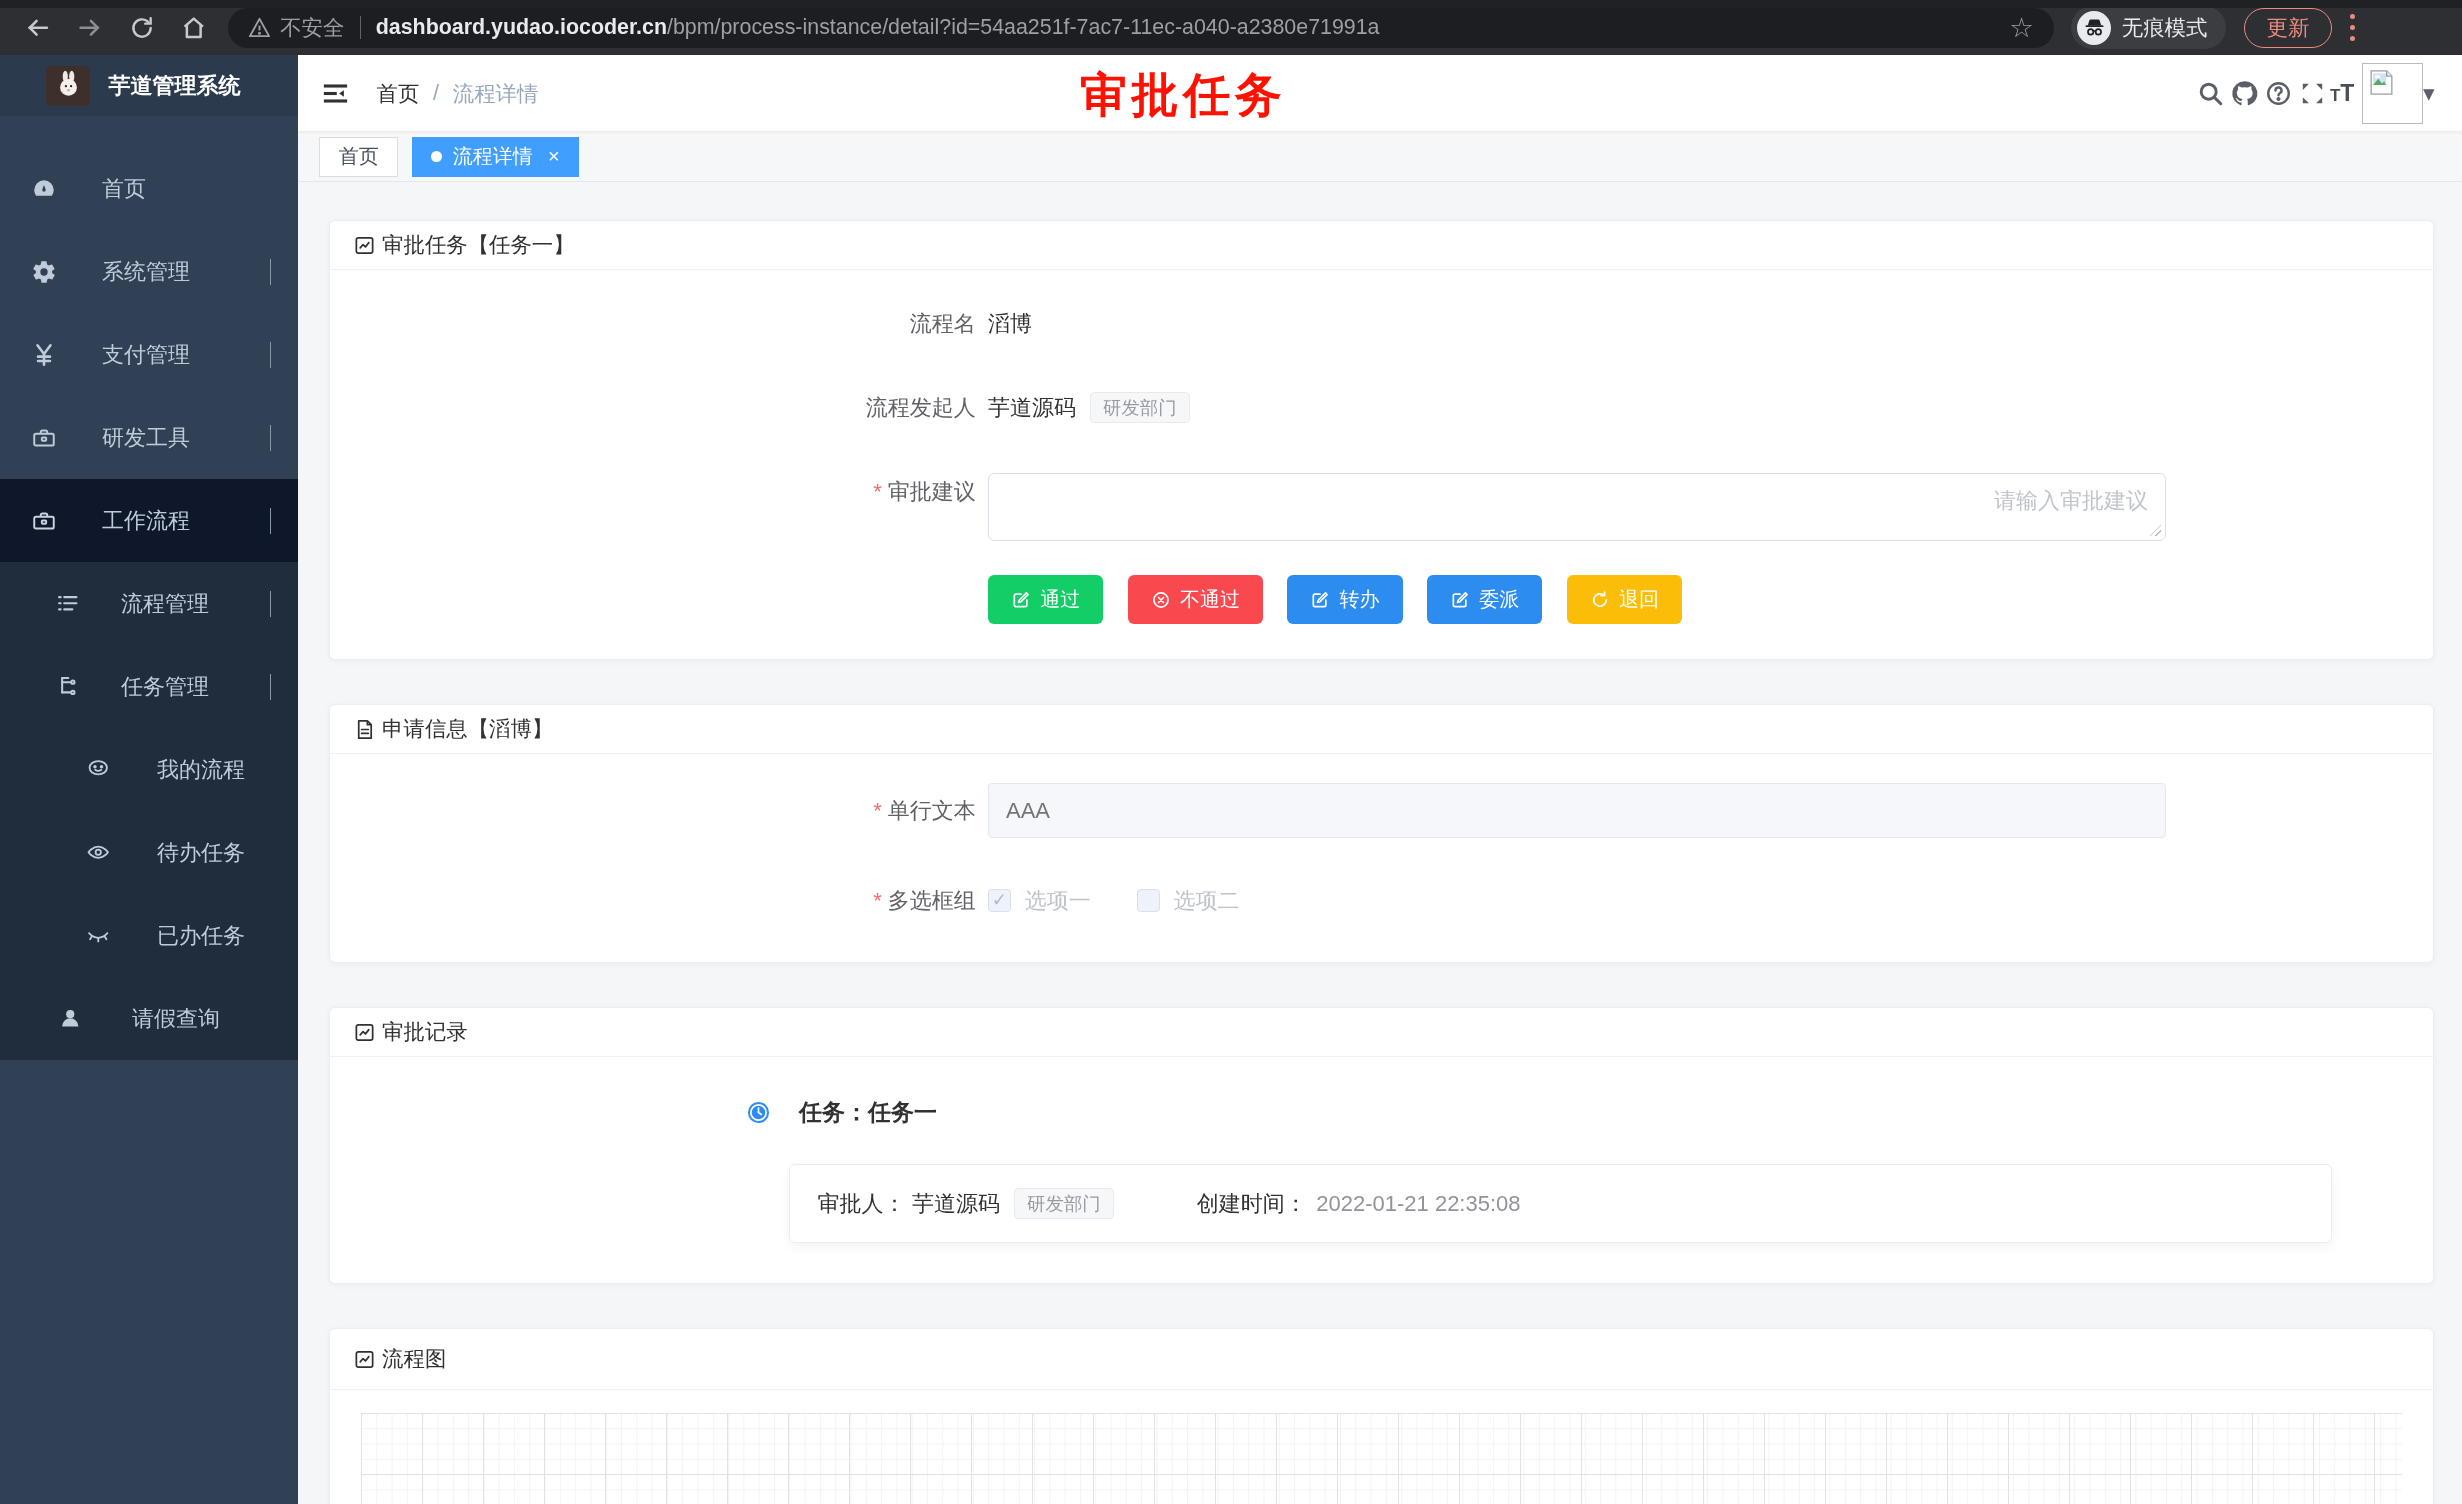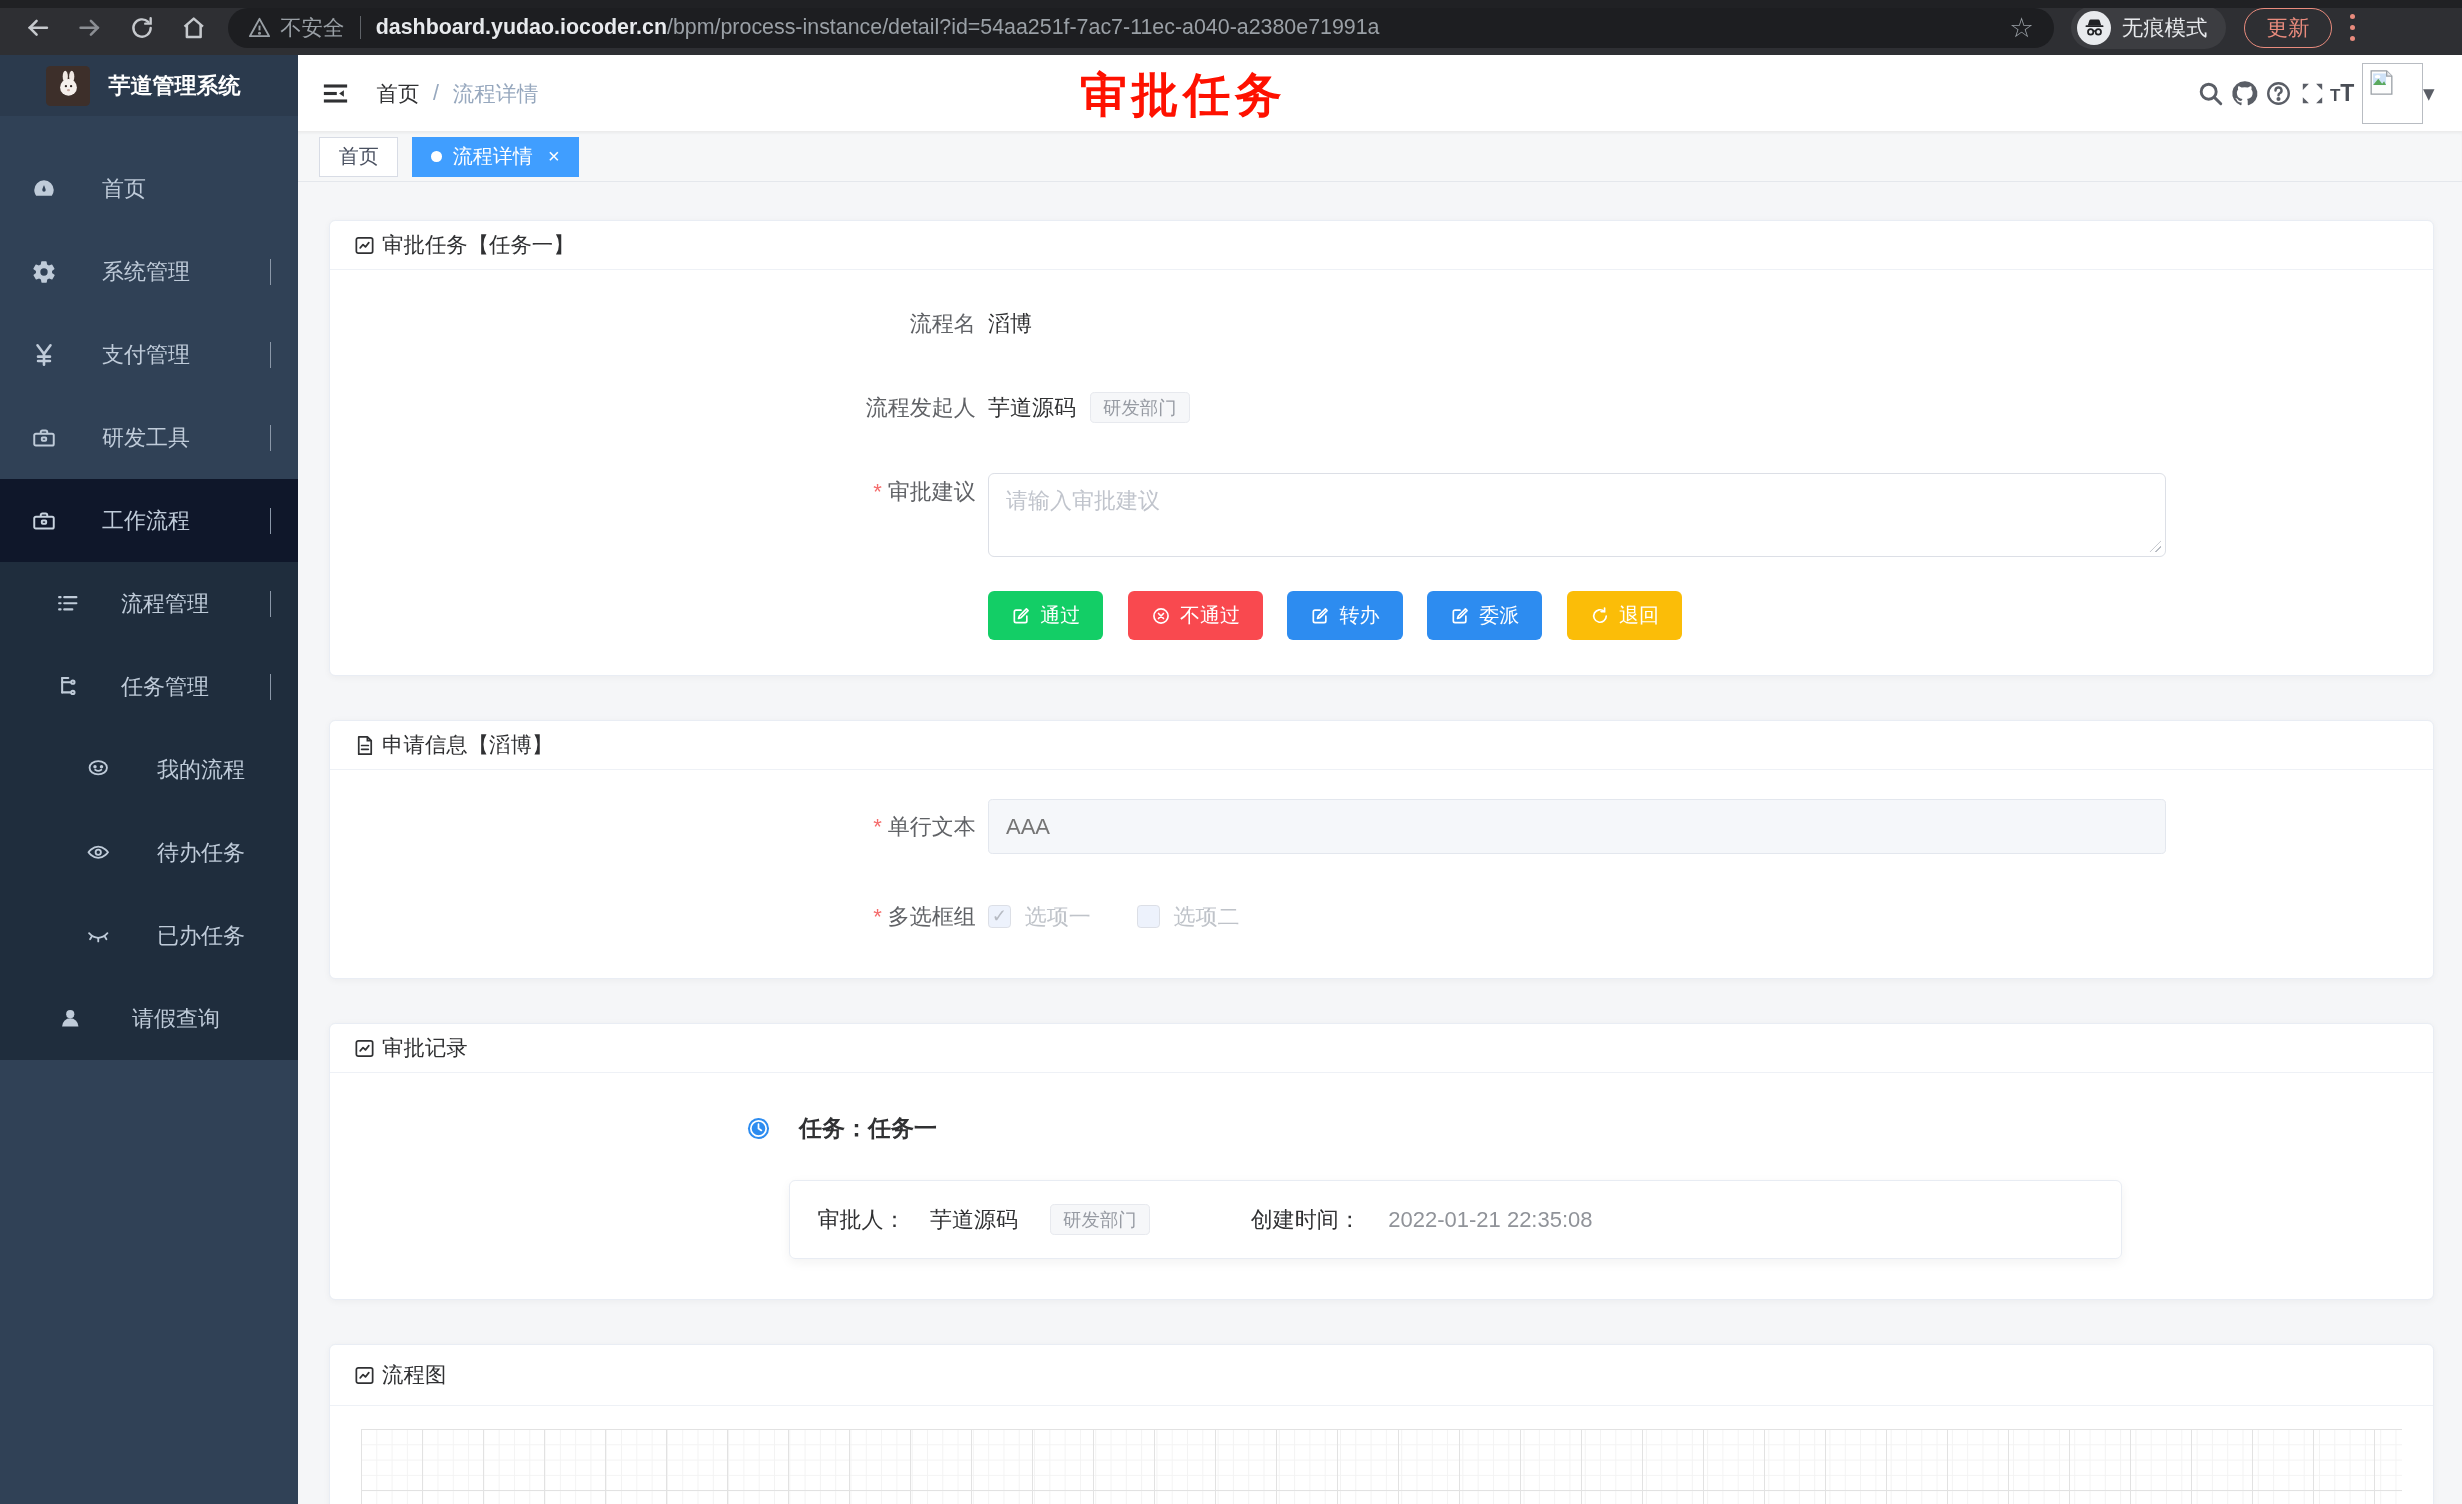--- a/index.html
+++ b/index.html
@@ -84,22 +84,22 @@
   .frow { display:flex; align-items:flex-start; margin-bottom:47px; }
   .frow:last-child { margin-bottom:0; }
   .flabel { width:627px; flex:none; text-align:right; padding-right:12.2px; font-size:22px; color:#606266; line-height:37px; }
   .req::before { content:"*"; color:#f56c6c; margin-right:6.1px; font-size:22px; }
   .fvalue { font-size:22px; color:#303133; line-height:37px; display:flex; align-items:center; gap:13.8px; }
 
   .tag { display:inline-flex; align-items:center; height:31px; padding:0 12.2px; background:#f6f7f9; border:0.8px solid #e7e9ee;
     border-radius:4.6px; color:#979ba3; font-size:18.4px; }
 
   .ta-wrap { flex:1; max-width:1178px; }
-  textarea.opinion { width:100%; height:84px; border:0.8px solid #dcdfe6; border-radius:6.1px; resize:none;
-    font-size:22px; color:#303133; padding:12.2px 17px; font-family:inherit; outline:none; }
+  textarea.opinion { width:100%; height:68px; border:0.8px solid #dcdfe6; border-radius:6.1px; resize:none;
+    font-size:22px; color:#303133; padding:12.2px 17px; font-family:inherit; outline:none;text-align:right; }
   textarea.opinion::placeholder { color:#c0c4cc; }
   .ta-corner { position:relative; }
   .ta-corner::after { content:""; position:absolute; right:4.6px; bottom:7.6px; width:12.2px; height:12.2px;
     background:repeating-linear-gradient(135deg, transparent 0 3.1px, #b9bdc4 3.1px 4.6px); clip-path:polygon(100% 0,100% 100%,0 100%); }
 
   .btnrow { display:flex; gap:24.5px; margin-left:627px; margin-bottom:0; }
   .btn { height:49px; border:none; border-radius:6.1px; color:#fff; font-size:20px; display:flex; align-items:center;
     gap:9.2px; padding:0 23px; cursor:pointer; font-family:inherit; }
   .btn-green { background:#13ce66; }
   .btn-red { background:#f9494f; }
@@ -110,22 +110,22 @@
     font-size:22px; color:#bfc4cc; padding:0 17px; outline:none; font-family:inherit; }
 
   .cbrow { display:flex; align-items:center; gap:46px; }
   .cb { display:flex; align-items:center; gap:13.8px; cursor:not-allowed; }
   .cb-box { width:23px; height:23px; border:0.8px solid #dcdfe6; background:#edf2fc; border-radius:3.8px;
     display:flex; align-items:center; justify-content:center; color:#b6bac2; font-size:18.4px; line-height:1; }
   .cb-lbl { font-size:22px; color:#bfc3c9; }
 
   .task-row { display:flex; align-items:center; gap:29px; margin-left:386px; margin-bottom:21.4px; }
   .task-txt { font-size:23px; font-weight:bold; color:#303133; }
-  .rec-box { margin-left:428px; width:1333px; border:0.8px solid #e8ecf3; border-radius:6.1px; box-shadow:0 3.1px 10.7px rgba(0,0,0,.05);
-    padding:23px 27.5px; display:flex; align-items:center; gap:32px; font-size:22px; color:#303133;margin-top:36px; }
+  .rec-box { margin-left:428px; width:1543px; border:0.8px solid #e8ecf3; border-radius:6.1px; box-shadow:0 3.1px 10.7px rgba(0,0,0,.05);
+    padding:23px 27.5px; display:flex; align-items:center; gap:14px; font-size:22px; color:#303133;margin-top:36px; }
   .rec-time-lbl { margin-left:69px; }
   .rec-time { color:#909399; }
 
   .flow-card { margin-bottom:0; }
   .flow-card .card-hd { height:61px; border-bottom:0.8px solid #eef1f6; }
   .grid-canvas { margin-top:23px; height:321px; background-color:#fff;
     background-image:
       linear-gradient(#e2e2e2 0.8px, transparent 0.8px),
       linear-gradient(90deg,#e2e2e2 0.8px, transparent 0.8px),
       linear-gradient(#f3f3f3 0.8px, transparent 0.8px),

